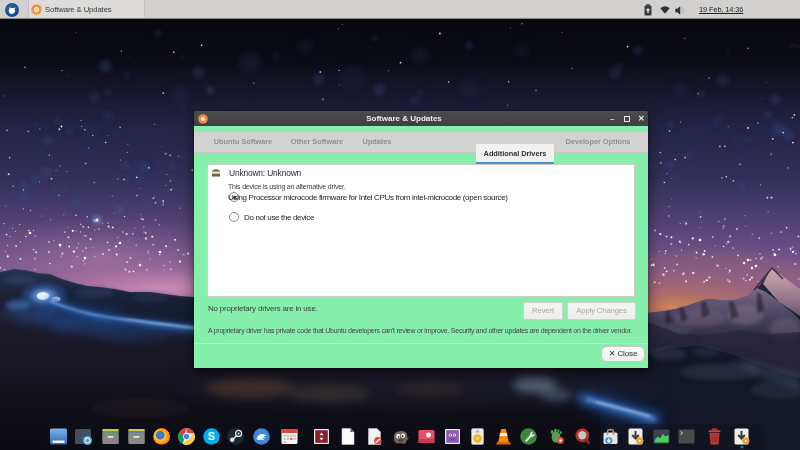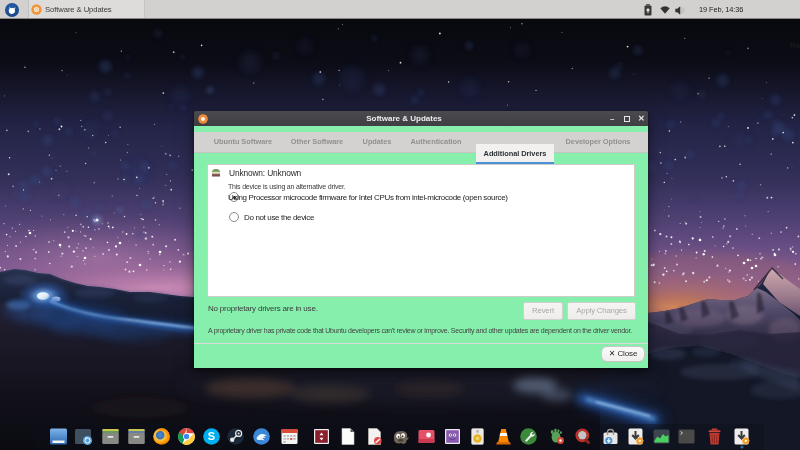--- a/index.html
+++ b/index.html
@@ -933,41 +933,40 @@
       </svg>
 
   <svg style="position:absolute;left:660px;top:6px" width="10" height="8" viewBox="0 0 10 8">
         <path d="M0.3,2.2 Q5,-1.5 9.7,2.2 L5,7.7 Z" fill="#333333"></path>
       </svg>
 
   <svg style="position:absolute;left:675px;top:5.5px" width="10" height="9" viewBox="0 0 10 9">
         <circle cx="6.4" cy="4.5" r="3.4" fill="#c6c4c2"></circle>
         <polygon points="0.3,2.8 2.3,2.8 5.2,0.3 5.2,8.7 2.3,6.2 0.3,6.2" fill="#333333"></polygon>
       </svg>
-  <span class="traytxt" style="left:699px;">19 Feb, 14:36</span>
+  <span class="traytxt" style="left:699px;text-decoration:underline;">19 Feb, 14:36</span>
   <span class="traytxt" style="left:790px;margin-top:36px;">Roger Bodger</span>
 </div>
 
 <div id="dlg">
   <div id="titlebar">
     <svg style="position:absolute;left:4px;top:2.5px" width="10" height="10" viewBox="0 0 10 10">
           <circle cx="5" cy="5" r="4.8" fill="#ef8b3a"></circle>
           <circle cx="5" cy="5" r="2" fill="#fdf3e4"></circle>
         </svg>
     <div class="title">Software &amp; Updates</div>
     <div class="wbtn" style="left:416px;">–</div>
     <div style="position:absolute;left:429.5px;top:4.5px;width:4.5px;height:4.5px;border:1.2px solid #e6e6e6;"></div>
     <div class="wbtn" style="left:444px;">✕</div>
   </div>
   <div id="dbody">
     <div id="tabstrip">
       <div class="tab" id="t1" style="left:12px;width:74px;">Ubuntu Software</div>
       <div class="tab" id="t2" style="left:88px;width:70px;">Other Software</div>
       <div class="tab" id="t3" style="left:160px;width:46px;">Updates</div>
-      <div class="tab" id="t4" style="left:206px;width:72px;">Authentication</div>
       <div class="tab active" id="t5" style="left:282px;width:78px;margin-top:12px;">Additional Drivers</div>
       <div class="tab" id="t6" style="left:364px;width:80px;">Developer Options</div>
     </div>
     <div id="frame">
       <svg id="devicon" viewBox="0 0 10 9">
             <path d="M1,4 Q1,1 5,1 Q9,1 9,4 Z" fill="#6f9955"></path>
             <rect x="0.8" y="3.8" width="8.4" height="1.8" fill="#e8e3c8"></rect>
             <rect x="1" y="5.6" width="8" height="2.6" fill="#8a6355"></rect>
             <rect x="1" y="7.2" width="8" height="1.2" fill="#6e4a40"></rect>
           </svg>

